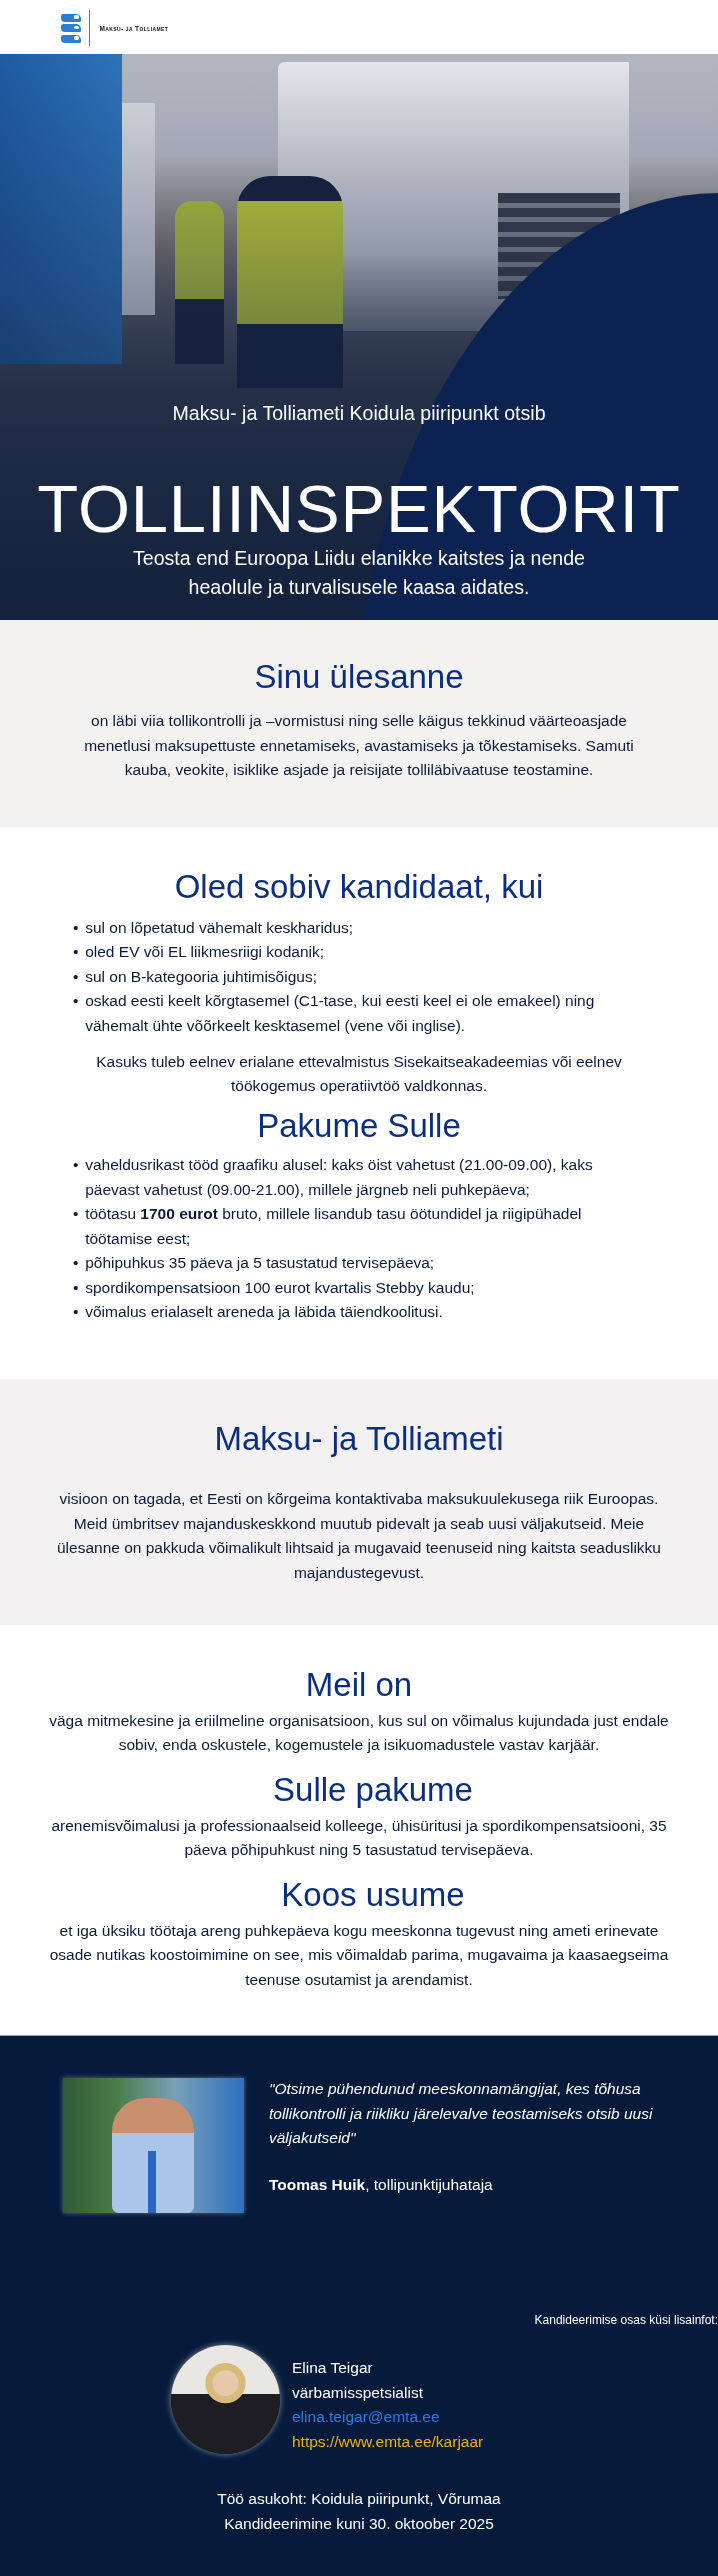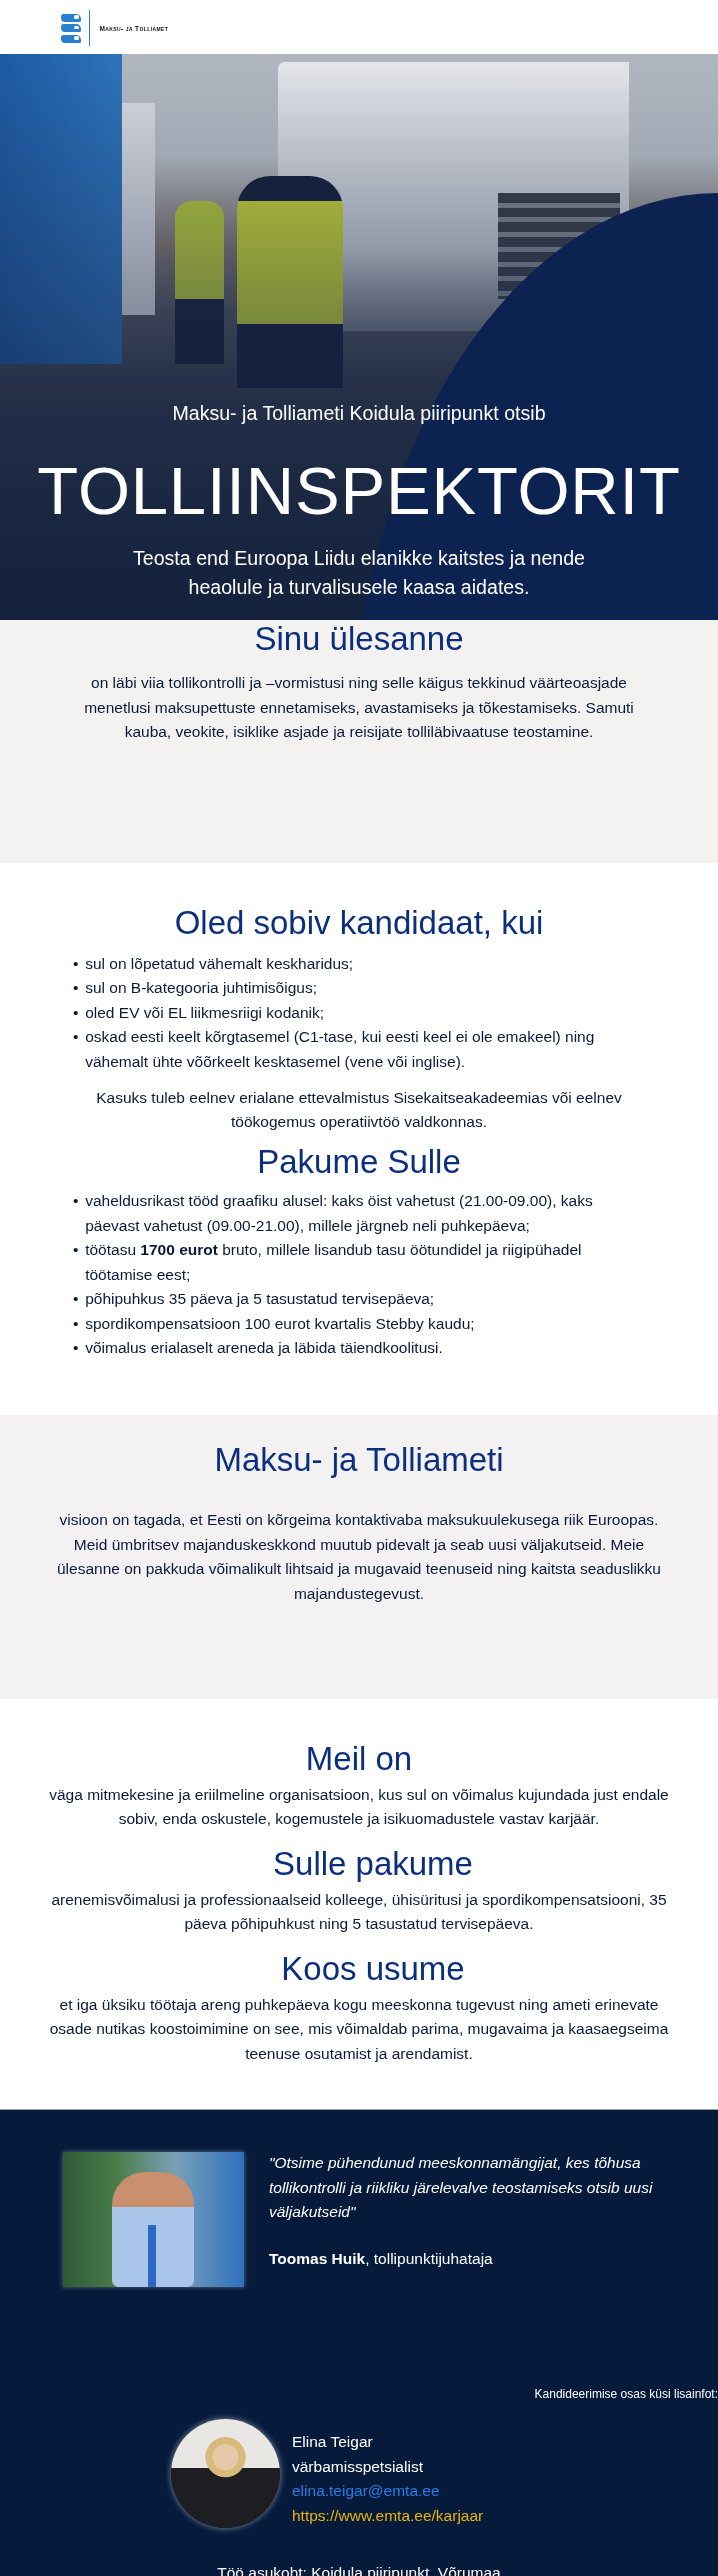--- a/index.html
+++ b/index.html
@@ -20,41 +20,41 @@
   .hero-truck-left { position: absolute; left: 0; top: 0; width: 122px; height: 310px; background: linear-gradient(90deg, #1f5ea8, #2f78c2); }
   .hero-truck-left2 { position: absolute; left: 122px; top: 49px; width: 33px; height: 212px; background: #e6e8ea; }
   .hero-truck-right { position: absolute; left: 278px; top: 8.2px; width: 351px; height: 269px; background: linear-gradient(180deg, #f2f3f5, #d9dcdf 70%, #7e838a); border-radius: 6.5px 0 0 0; }
   .hero-truck-grille { position: absolute; left: 498px; top: 139px; width: 122px; height: 106px; background: repeating-linear-gradient(180deg, #3d4249 0 9.8px, #8c9096 9.8px 14.7px); }
   .hero-officer1 { position: absolute; left: 175px; top: 147px; width: 49px; height: 163px; background: linear-gradient(180deg, #c6d73a 0 60%, #1b2338 60%); border-radius: 16.3px 16.3px 0 0; }
   .hero-officer2 { position: absolute; left: 237px; top: 122px; width: 106px; height: 212px; background: linear-gradient(180deg, #16203a 0 12%, #d6e234 12% 70%, #16203a 70%); border-radius: 33px 33px 0 0; }
   .hero-overlay { position: absolute; inset: 0; background: linear-gradient(180deg, rgba(20,35,70,0.05) 0%, rgba(20,35,70,0.45) 45%, rgba(15,30,60,0.85) 100%); }
   .hero-curve { position: absolute; left: 318px; top: 0; width: 735px; height: 1143px; border-radius: 50%; background: #0c2251; transform: translate(33px, 139px); }
   .hero-content { position: absolute; left: 0; right: 0; top: 0; text-align: center; color: #fff; }
   .hero-sub { position: absolute; top: 348px; width: 100%; font-size: 19.6px; font-weight: 300; }
-  .hero-title { position: absolute; top: 398px; width: 100%; font-size: 67px; font-weight: 500; letter-spacing: 0.8px; }
+  .hero-title { position: absolute; top: 416px; width: 100%; font-size: 67px; font-weight: 500; letter-spacing: 0.8px; }
   .hero-lead { position: absolute; top: 490px; left: 114px; right: 114px; font-size: 19.6px; line-height: 29px; font-weight: 300; }
 
   .sec { text-align: center; }
   .sec-grey { background: #f3f2f1; }
   .sec-grey2 { background: #f3f1f2; }
   .sec h2 { color: #0b2f7e; font-size: 33px; font-weight: 500; }
   .sec p { font-size: 15.5px; line-height: 24.5px; color: #0b1a3a; }
 
-  .task { height: 243px; }
+  .task { height: 207px; padding-top: 38px; }
   .task p { width: 571px; margin: 13px auto 0; }
 
   .cand { padding: 41px 73px 0; height: 552px; }
   .cand h2 { margin-bottom: 9.8px; }
   ul.bul { list-style: none; text-align: left; margin-left: 0; }
   ul.bul li { font-size: 15.5px; line-height: 24.5px; position: relative; padding-left: 12.2px; }
   ul.bul li::before { content: "•"; position: absolute; left: 0; top: 0; }
   .cand .note { margin: 11.4px 0 8.2px; }
   .cand h2.second { margin: 0 0 8.2px; }
 
-  .about { height: 284px; padding-top: 26px; }
+  .about { height: 246px; padding-top: 41px; }
   .about p { width: 620px; margin: 29px auto 0; }
 
   .meil { height: 410px; padding-top: 41px; }
   .meil p { width: 637px; margin: 3.3px auto 0; }
   .meil h2 + p { margin-top: 4.9px; }
   .meil h2.mt { margin-top: 13px; padding-left: 28px; }
 
   .footer { background: #061b3c; height: 542px; position: relative; color: #fff; border-top: 1.6px solid #9aa3ad; }
   .quote-photo { position: absolute; left: 63px; top: 42px; width: 181px; height: 135px; background:
       linear-gradient(90deg, #2e5a35 0%, #4b7d4a 30%, #7aa0b8 62%, #2e6fbf 100%); box-shadow: 0 0 4.9px rgba(255,255,255,0.35); overflow: hidden; }
@@ -107,22 +107,22 @@
 
 <section class="sec sec-grey task">
   <h2>Sinu ülesanne</h2>
   <p>on läbi viia tollikontrolli ja –vormistusi ning selle käigus tekkinud väärteoasjade menetlusi maksupettuste ennetamiseks, avastamiseks ja tõkestamiseks. Samuti kauba, veokite, isiklike asjade ja reisijate tolliläbivaatuse teostamine.</p>
 </section>
 
 <section class="sec cand">
   <h2>Oled sobiv kandidaat, kui</h2>
   <ul class="bul">
     <li>sul on lõpetatud vähemalt keskharidus;</li>
+    <li>oled EV või EL liikmesriigi kodanik;</li>
     <li>sul on B-kategooria juhtimisõigus;</li>
-    <li>oled EV või EL liikmesriigi kodanik;</li>
     <li>oskad eesti keelt kõrgtasemel (C1-tase, kui eesti keel ei ole emakeel)  ning vähemalt ühte võõrkeelt kesktasemel (vene või inglise).</li>
   </ul>
   <p class="note">Kasuks tuleb eelnev erialane ettevalmistus Sisekaitseakadeemias või eelnev töökogemus operatiivtöö valdkonnas.</p>
   <h2 class="second">Pakume Sulle</h2>
   <ul class="bul">
     <li>vaheldusrikast tööd graafiku alusel: kaks öist vahetust (21.00-09.00), kaks päevast vahetust (09.00-21.00), millele järgneb neli puhkepäeva;</li>
     <li><span>töötasu </span><b>1700 eurot</b><span> bruto, millele lisandub tasu öötundidel ja riigipühadel töötamise eest;</span></li>
     <li>põhipuhkus 35 päeva  ja 5 tasustatud tervisepäeva;</li>
     <li>spordikompensatsioon 100 eurot kvartalis Stebby kaudu;</li>
     <li>võimalus erialaselt areneda ja läbida täiendkoolitusi.</li>

